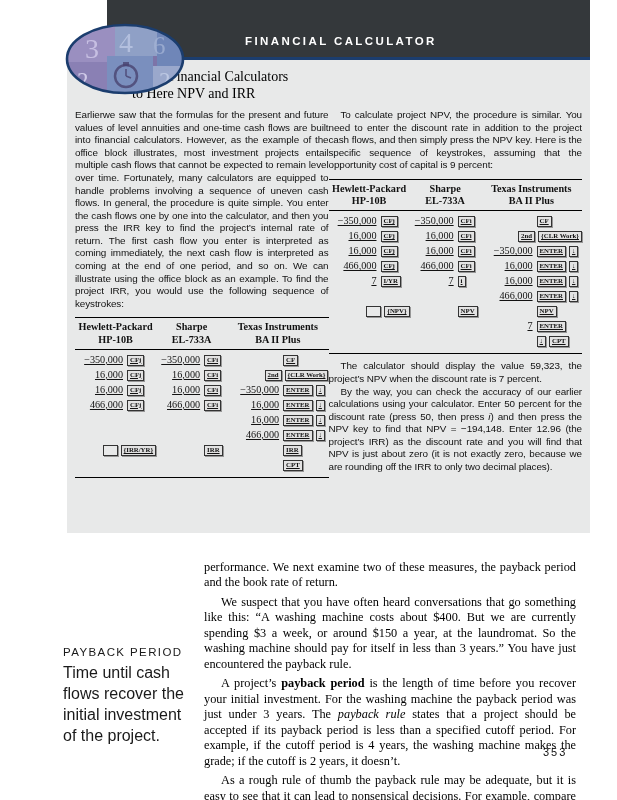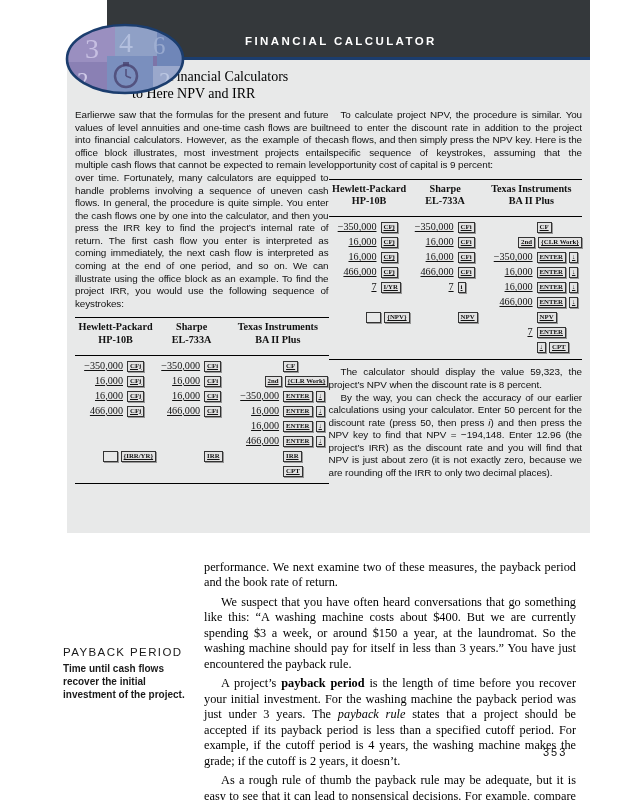--- a/index.html
+++ b/index.html
@@ -31,21 +31,21 @@
   .col p { margin:0; }
   .indent { text-indent:12px; }
 
   
   .ktable {
     margin:7px 0 6px; border-top:1.8px solid #000; border-bottom:1px solid #000;
     font-family:"Liberation Serif", serif; letter-spacing:0;
   }
   .kt-head {
     display:grid; grid-template-columns:32% 28% 40%;
-    border-bottom:1.8px solid #000; padding:3px 0 9px;
+    border-bottom:1.8px solid #000; padding:3px 0 3px;
   }
   .kt-hcell { text-align:center; font-weight:bold; font-size:10.2px; line-height:1.2; }
   .kt-body { padding:3px 0 4px; }
   .kt-row { display:grid; grid-template-columns:32% 28% 40%; height:15px; align-items:center; }
   .kt-cell { display:flex; align-items:center; min-width:0;text-decoration:underline; }
   .kt-num { text-align:right; font-size:10.2px; white-space:nowrap; }
   .kt-col0 .kt-num { width:48px; }
   .kt-col1 .kt-num { width:44px; }
   .kt-col2 .kt-num { width:52px; }
   .kt-keys { display:flex; gap:3px; margin-left:4px; align-items:center; }
@@ -54,21 +54,21 @@
     border:1px solid #333; background:#e3e3e3; box-shadow:1px 1px 0 rgba(0,0,0,0.35);
     font-size:6.8px; font-weight:bold; line-height:1; height:9px; padding:0 2px;
     white-space:nowrap; font-family:"Liberation Serif", serif;
   }
   .kt-key-empty { width:9px; background:#e8e9e9; }
 
   
   .bottom { position:absolute; left:0; top:556px; width:617px; }
   .margin-note { position:absolute; left:63px; top:90px; width:132px; }
   .mn-head { font-size:11.5px; letter-spacing:1.4px; color:#1a1a1a; margin-bottom:4px; }
-  .mn-body { font-size:10px; line-height:1.32; color:#1a1a1a;font-weight:bold; }
+  .mn-body { font-size:16px; line-height:1.32; color:#1a1a1a; }
   .main-text {
     margin-left:200px; width:380px; font-family:"Liberation Serif", serif;
     font-size:12.3px; line-height:1.26; text-align:justify; color:#000;
   }
   .main-text p { margin:4px; }
   .main-text p.indent { text-indent:17px; }
   .page-number { position:absolute; left:543px; top:190px; font-size:11px; letter-spacing:2px; }
 </style>
 </head>
 <body>
@@ -441,21 +441,21 @@
                   <div class="kt-cell kt-col2">
                     <span class="kt-num"></span>
                     <span class="kt-keys">
                       <span class="kt-key">↓</span>
                       <span class="kt-key">CPT</span>
                     </span>
                   </div>
                 </div>
               </div>
             </div>
-          <p class="indent">The calculator should display the value 59,323, the project’s NPV when the discount rate is 8 percent.</p>
+          <p class="indent">The calculator should display the value 59,323, the project’s NPV when the discount rate is 7 percent.</p>
           <p class="indent">By the way, you can check the accuracy of our earlier calculations using your calculator. Enter 50 percent for the discount rate (press 50, then press <i>i</i>) and then press the NPV key to find that NPV = −194,148. Enter 12.96 (the project’s IRR) as the discount rate and you will find that NPV is just about zero (it is not exactly zero, because we are rounding off the IRR to only two decimal places).</p>
         </div>
       </div>
     </div>
   </div>
 
   <div class="bottom">
     <div class="margin-note">
       <div class="mn-head">PAYBACK PERIOD</div>
       <div class="mn-body">Time until cash flows recover the initial investment of the project.</div>

